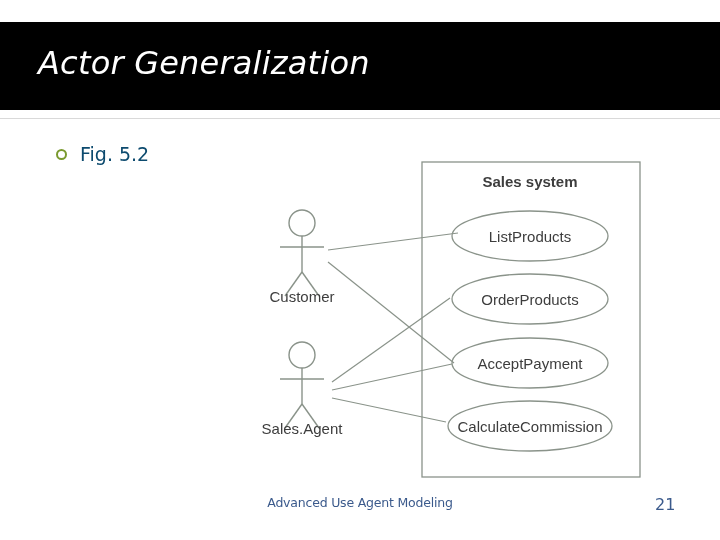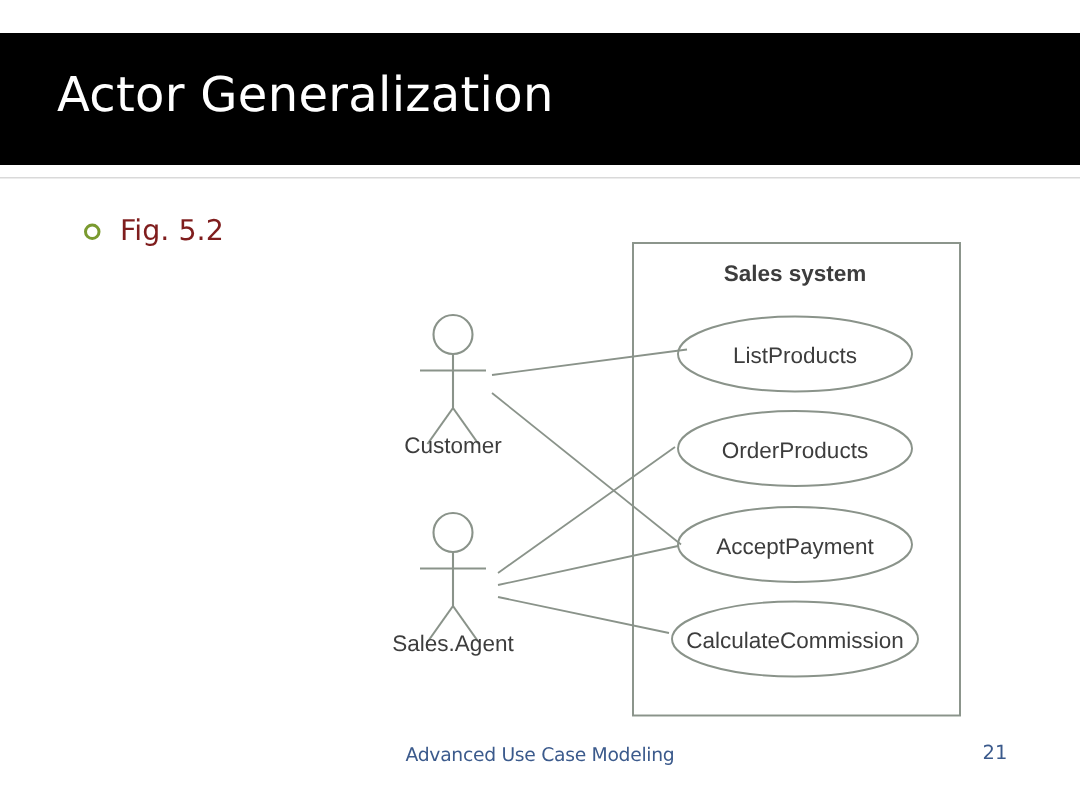--- a/index.html
+++ b/index.html
@@ -32,20 +32,21 @@
   .title-text {
     position: absolute;
     left: 38px;
     top: 44px;
     font-size: 32px;
     color: #ffffff;
     font-family: "DejaVu Sans", sans-serif;
     font-weight: 400;
     letter-spacing: 0.2px;
     white-space: nowrap;
+    font-style: italic;
   }
   
   .divider {
     position: absolute;
     left: 0;
     top: 118px;
     width: 720px;
     height: 1px;
     background: #d9d9d9;
   }
@@ -60,21 +61,21 @@
   .bullet-mark {
     width: 11px;
     height: 11px;
     border: 2px solid #7a9a2f;
     border-radius: 50%;
     box-sizing: border-box;
     margin-right: 13px;
   }
   .bullet-text {
     font-size: 19px;
-    color: #7f1d1d;
+    color: #0c4a6e;
     font-family: "DejaVu Sans", sans-serif;
   }
   
   .diagram {
     position: absolute;
     left: 240px;
     top: 150px;
     width: 420px;
     height: 340px;
   }
@@ -90,21 +91,21 @@
     text-align: center;
     font-size: 12.5px;
     color: #3b5a8c;
     font-family: "DejaVu Sans", sans-serif;
     letter-spacing: -0.2px;
   }
   .page-number {
     position: absolute;
     left: 655px;
     top: 495px;
-    font-size: 13px;
+    font-size: 16px;
     color: #3b5a8c;
     font-family: "DejaVu Sans", sans-serif;
   }
 </style>
 </head>
 <body>
 
 <div class="slide">
 
   <div class="title-band"></div>
@@ -155,16 +156,16 @@
         <text x="62" y="152" font-size="15" text-anchor="middle">Customer</text>
         <text x="62" y="284" font-size="15" text-anchor="middle">Sales.Agent</text>
         <text x="290" y="92" font-size="15" text-anchor="middle">ListProducts</text>
         <text x="290" y="155" font-size="15" text-anchor="middle">OrderProducts</text>
         <text x="290" y="219" font-size="15" text-anchor="middle">AcceptPayment</text>
         <text x="290" y="282" font-size="15" text-anchor="middle">CalculateCommission</text>
       </g>
     </svg>
   </div>
 
-  <div class="footer-note">Advanced Use Case Modeling</div>
+  <div class="footer-note">Advanced Use Agent Modeling</div>
   <div class="page-number">21</div>
 
 </div>
 
 </body></html>

